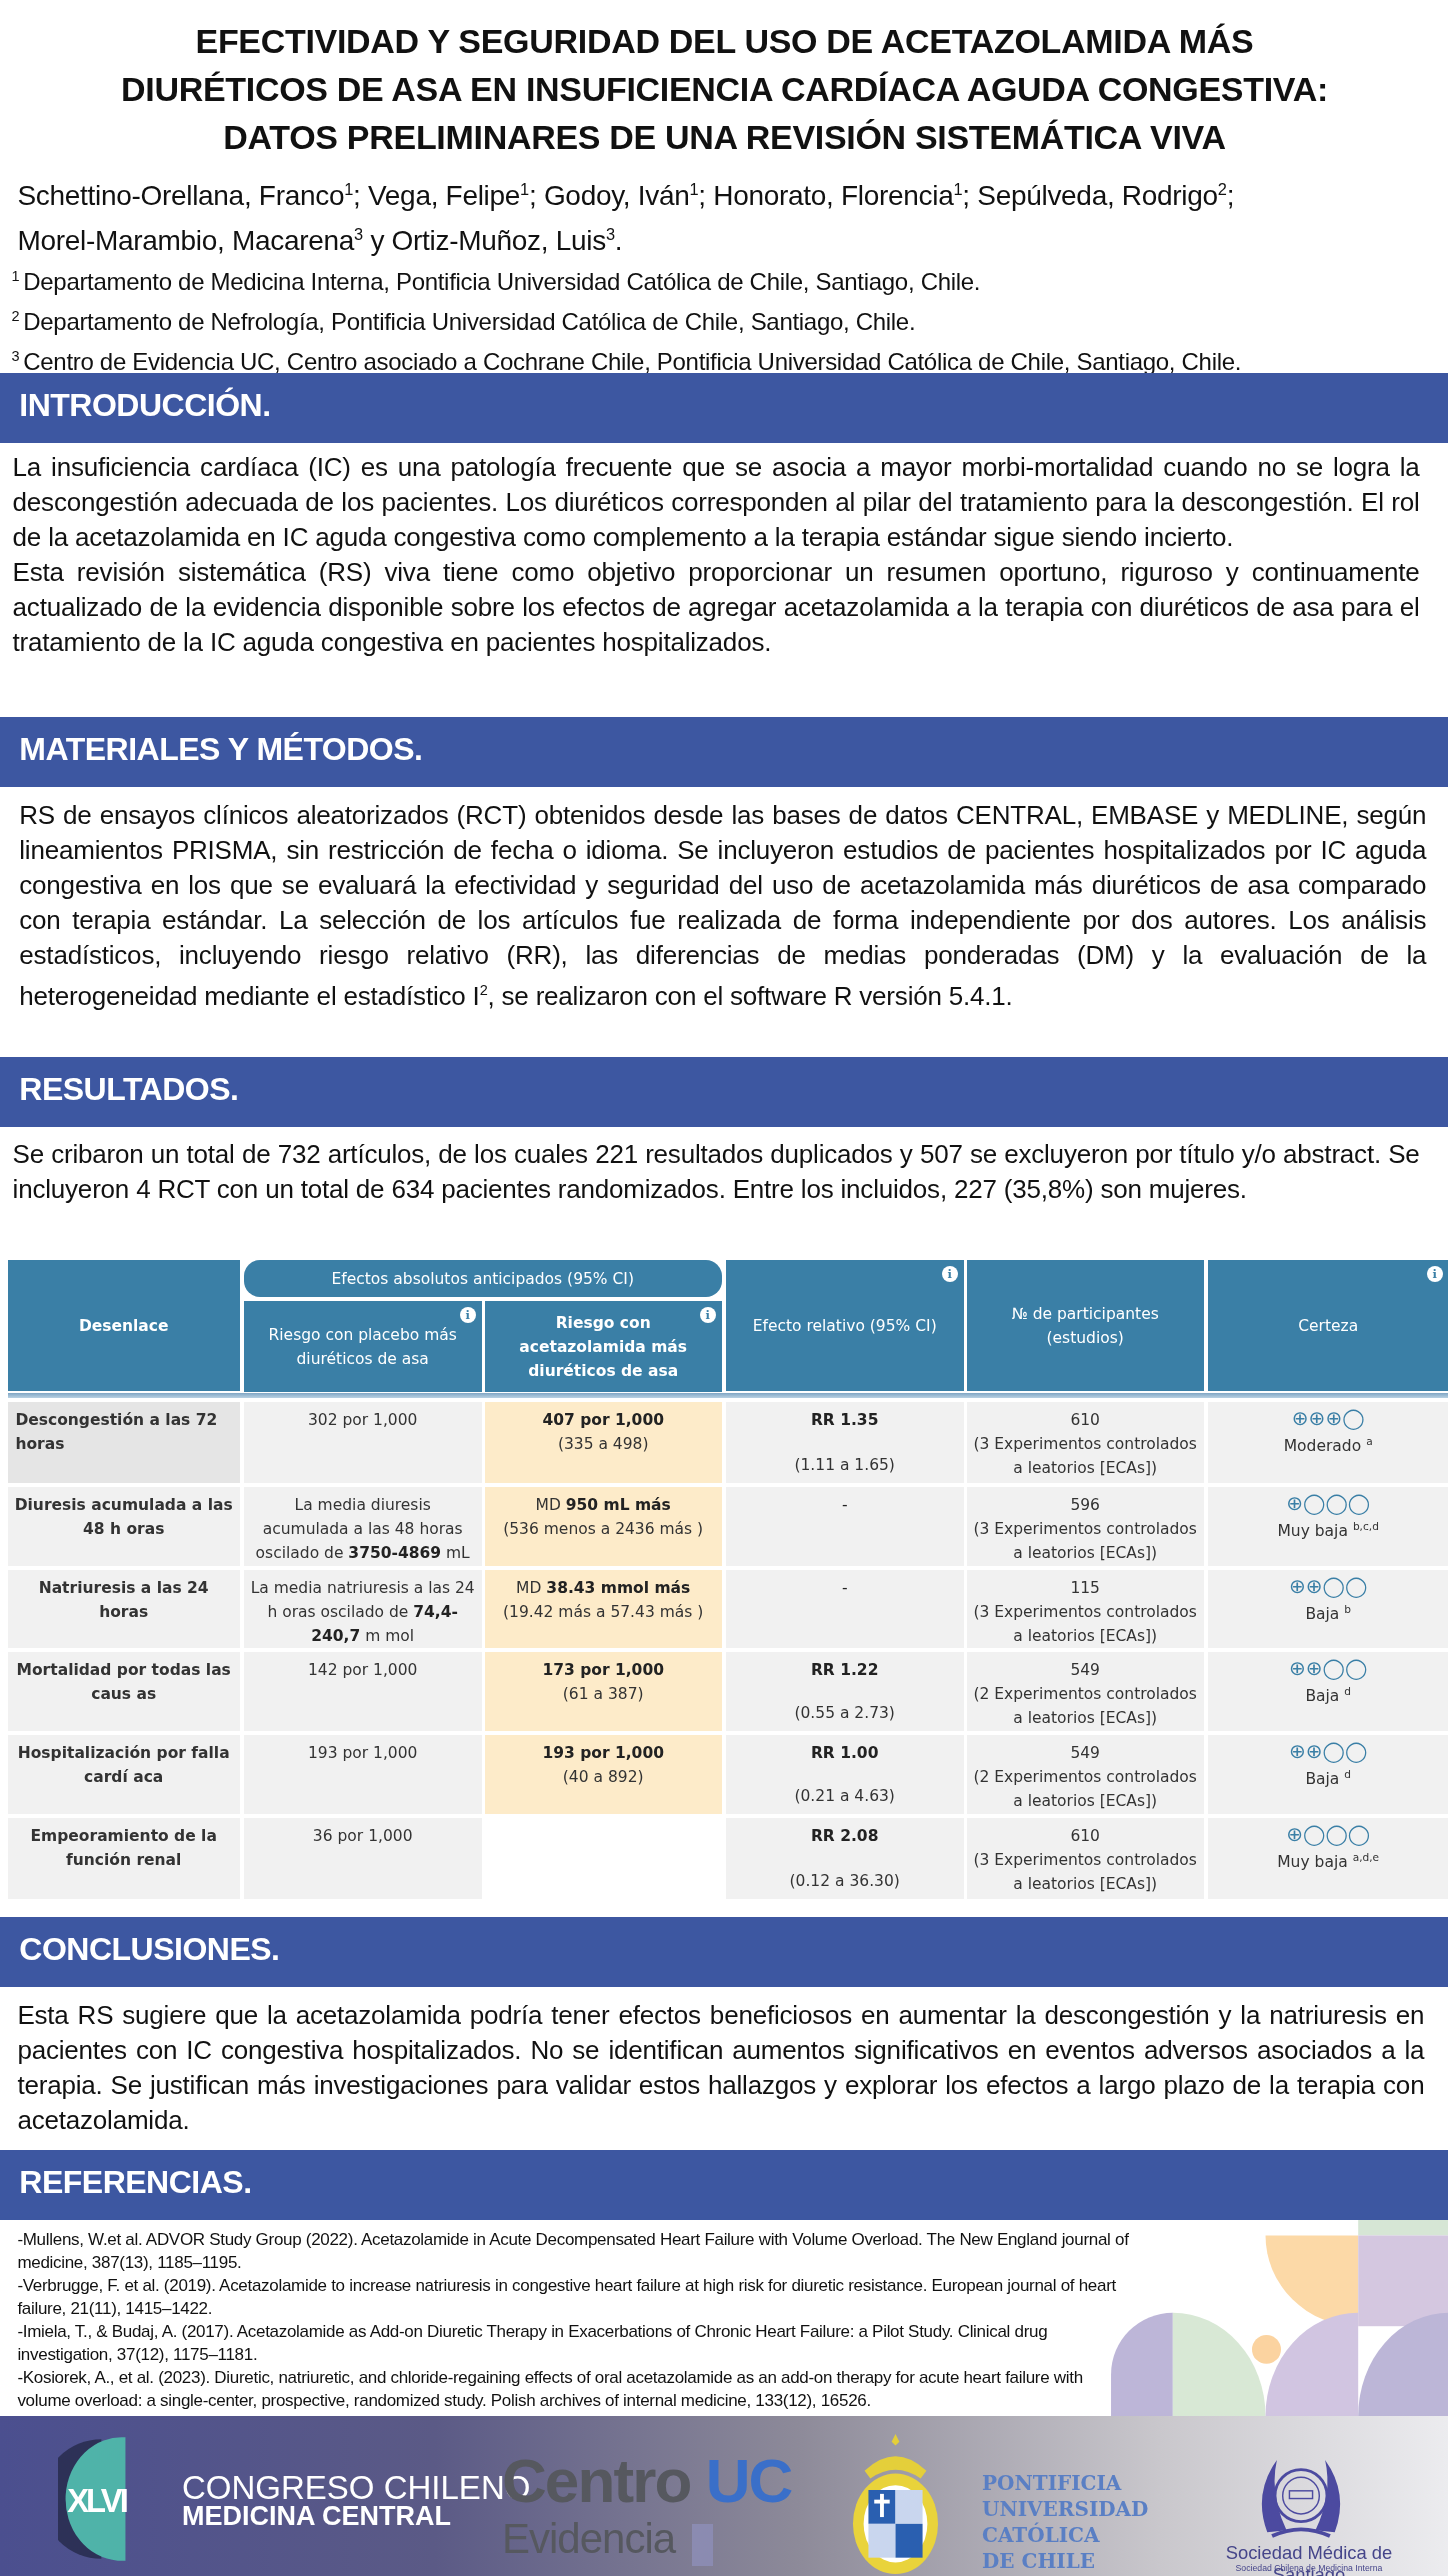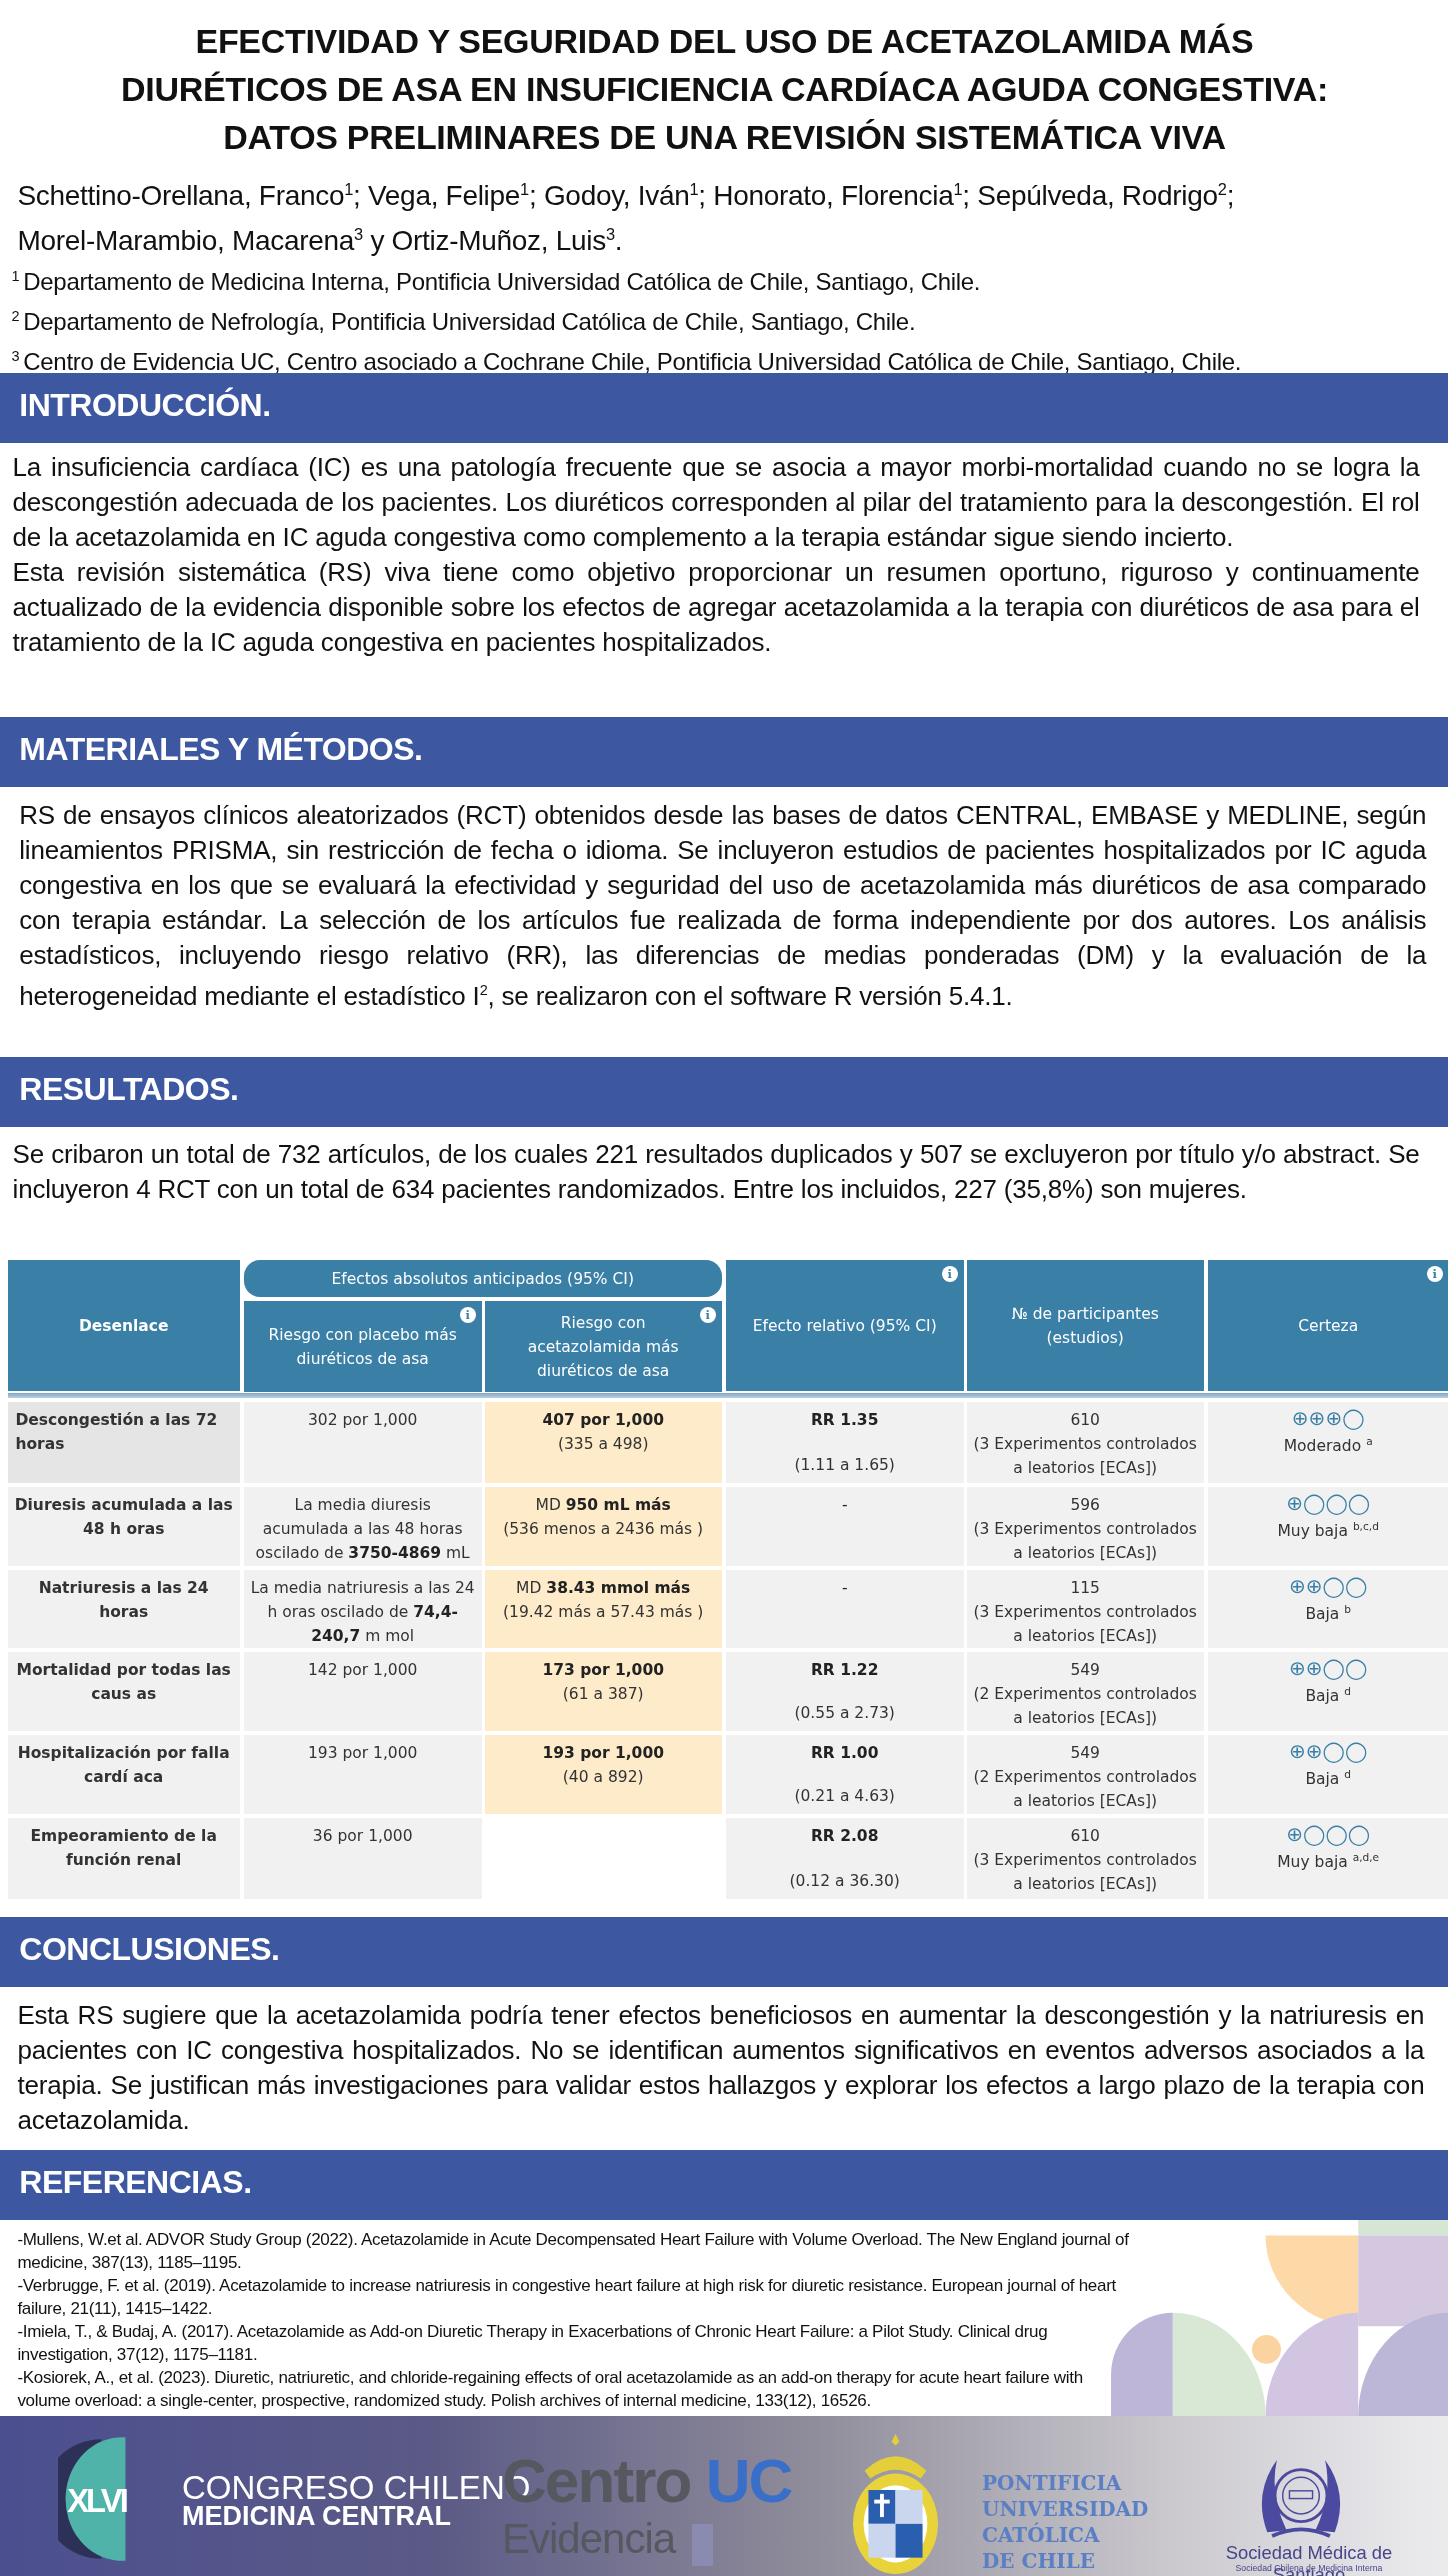--- a/index.html
+++ b/index.html
@@ -100,21 +100,21 @@
 </div>
 
 <div class="gr-table">
   <div class="hcell bold" style="left:0; top:0; width:232px; height:131px;">Desenlace</div>
   <div class="hcell" style="left:236px; top:0; width:478px; height:37px;border-radius:16px;">Efectos absolutos anticipados (95% CI)</div>
   <div class="hcell" style="left:236px; top:41px; width:238px; height:91px;">
     <span>Riesgo con placebo más diuréticos de asa</span>
     <span class="info-icon" style="right:5.8px; top:5.8px;">i</span>
   </div>
   <div class="hcell" style="left:477px; top:41px; width:237px; height:91px;">
-    <span style="padding:0 13.5px;">Riesgo con acetazolamida más diuréticos de asa</span>
+    <span style="padding:0 13.5px;font-weight:bold;">Riesgo con acetazolamida más diuréticos de asa</span>
     <span class="info-icon" style="right:5.8px; top:5.8px;">i</span>
   </div>
   <div class="hcell" style="left:718px; top:0; width:238px; height:131px;">
     <span>Efecto relativo (95% CI)</span>
     <span class="info-icon" style="right:5.8px; top:5.8px;">i</span>
   </div>
   <div class="hcell" style="left:959px; top:0; width:237px; height:131px;">№ de participantes (estudios)</div>
   <div class="hcell" style="left:1200px; top:0; width:241px; height:131px;">
     <span>Certeza</span>
     <span class="info-icon" style="right:5.8px; top:5.8px;">i</span>

